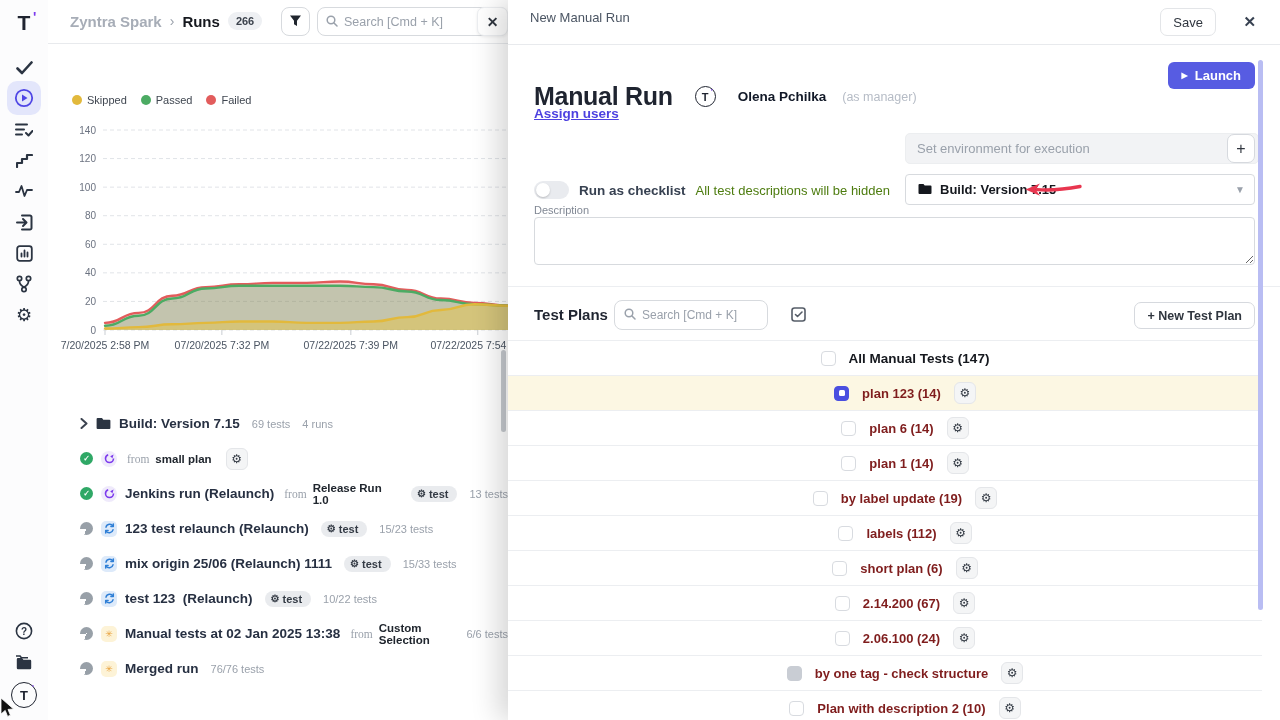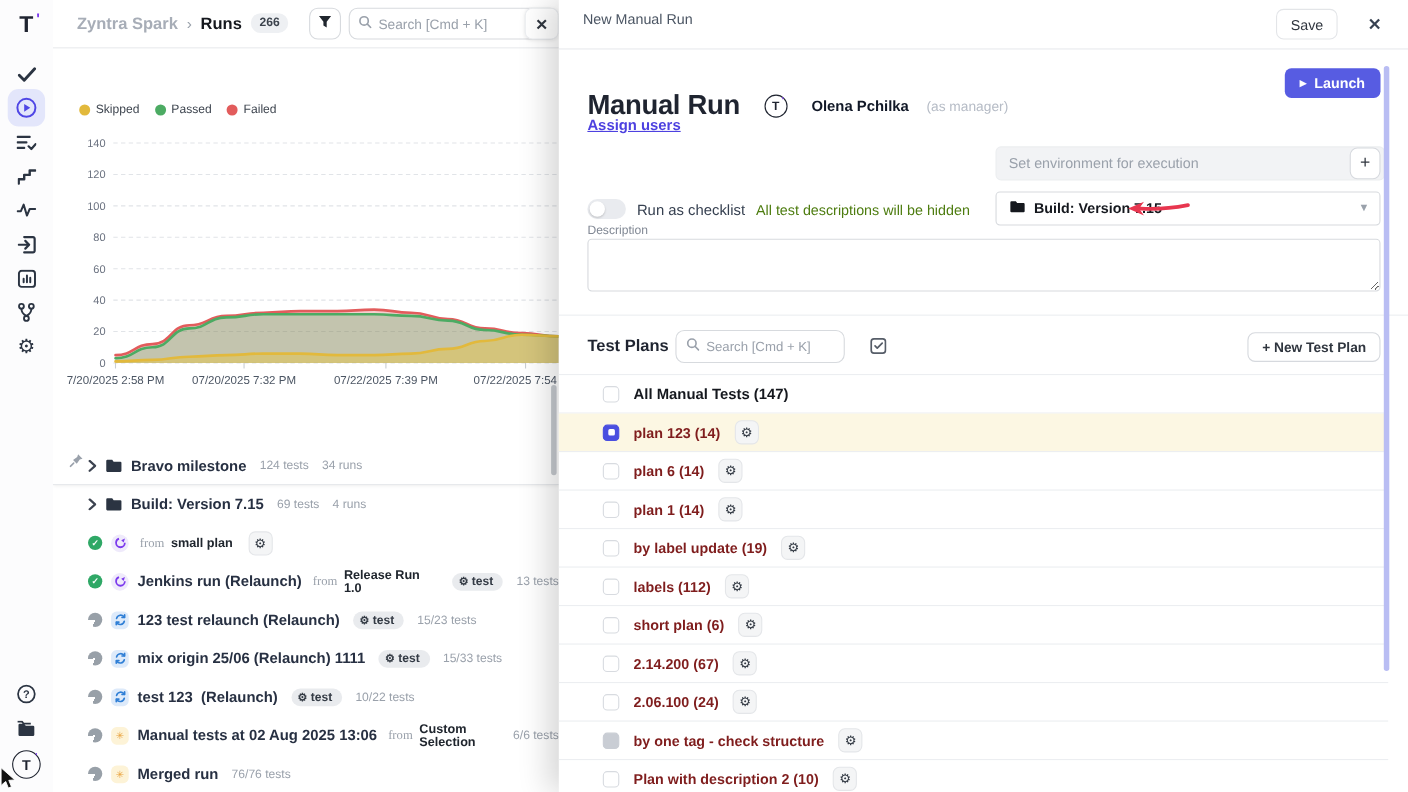--- a/index.html
+++ b/index.html
@@ -79,41 +79,41 @@
 
   .input { position:absolute; height:31px; border:1px solid #d7dade; border-radius:5px; background:#fff; font-size:13px; color:#15181e; padding:0 11px; font-family:inherit; outline:none; }
   .name-input { left:26px; top:133px; width:356px; }
   .env-input { left:397px; top:133px; width:354px; background:#f2f3f5; border-color:#eceef0; }
   .env-input::placeholder { color:#9aa1ab; }
   .plus-btn { position:absolute; left:719px; top:134px; width:28px; height:29px; border:1px solid #d6d9de; border-radius:7px; background:#fff; font-size:16px; color:#30363f; display:flex; align-items:center; justify-content:center; }
 
   .toggle-row { position:absolute; left:26px; top:181px; display:flex; align-items:center; gap:10px; }
   .toggle { width:35px; height:18px; border-radius:9px; background:#e9ebef; position:relative; flex:none; }
   .toggle .knob { position:absolute; left:2px; top:2px; width:14px; height:14px; background:#fff; border-radius:50%; box-shadow:0 1px 2px rgba(0,0,0,.2); }
-  .toggle-label { font-size:13.5px; font-weight:400; color:#374151; }
+  .toggle-label { font-size:13.5px; font-weight:700; color:#374151; }
   .toggle-hint { font-size:13px; color:#4d7c0f; }
 
   .build-select { position:absolute; left:397px; top:174px; width:350px; height:31px; border:1px solid #d7dade; border-radius:4px; background:#fff; display:flex; align-items:center; gap:8px; padding:0 12px; }
   .build-select .lbl { font-size:13px; font-weight:600; color:#15181e; }
   .build-select .caret { position:absolute; right:9px; color:#9aa1ab; font-size:10px; }
   .red-arrow { position:absolute; left:514px; top:181px; }
 
   .desc-label { position:absolute; left:26px; top:204px; font-size:11px; color:#818894; }
   .desc-area { position:absolute; left:26px; top:217px; width:721px; height:48px; border:1px solid #d7dade; border-radius:4px; resize:both; font-family:inherit; font-size:13px; padding:6px 8px; outline:none; }
 
   .tp-divider { position:absolute; left:0; right:0; top:286px; height:1px; background:#eceef1; }
   .tp-heading { position:absolute; left:26px; top:306px; font-size:15px; font-weight:700; color:#1f2430; }
   .tp-search { position:absolute; left:106px; top:300px; width:154px; height:30px; border:1px solid #d7dade; border-radius:8px; display:flex; align-items:center; gap:6px; padding:0 9px; }
   .tp-search input { border:none; outline:none; width:110px; font-size:12px; color:#30363f; font-family:inherit; }
   .tp-search input::placeholder { color:#9aa1ab; }
   .tp-clip { position:absolute; left:283px; top:307px; color:#565d68; }
   .new-tp-btn { position:absolute; right:25px; top:302px; height:27px; padding:0 12px; background:#fff; border:1px solid #d6d9de; border-radius:7px; font-size:12.5px; font-weight:600; color:#30363f; display:flex; align-items:center; }
 
   .tp-list { position:absolute; left:0; right:18px; top:340px; border-top:1px solid #eceef1; }
-  .tp-row { height:35px; display:flex; align-items:center; gap:13px; padding-left:40px; border-bottom:1px solid #eceef1; }
+  .tp-row { height:35px; display:flex; align-items:center; gap:13px; padding-left:40px; border-bottom:1px solid #eceef1;justify-content:center; }
   .tp-row.hl { background:#fcf7e3; }
   .tp-label { font-size:13px; font-weight:600; color:#7f1d1d; }
   .tp-label.strong { font-size:13.5px; font-weight:700; color:#15181e; }
   .cb { width:15px; height:15px; border:1.5px solid #d8dbe0; border-radius:4px; background:#fff; flex:none; display:flex; align-items:center; justify-content:center; }
   .cb.checked { background:#4a4fe0; border-color:#4a4fe0; }
   .cb.checked .inner { width:6px; height:6px; background:#fff; border-radius:1.5px; }
   .cb.disabled { background:#c9cdd4; border-color:#c9cdd4; }
 
   .d-scroll-thumb { position:absolute; right:17px; top:60px; width:5px; height:550px; background:#b9bdf3; border-radius:3px; }
 
@@ -261,39 +261,20 @@
         <path d="M57,210.85714285714286 C73.79166666666666,210.85714285714286 73.79166666666666,200.85714285714286 90.58333333333333,200.85714285714286 C107.375,200.85714285714286 107.375,183.71428571428572 124.16666666666666,183.71428571428572 C140.95833333333331,183.71428571428572 140.95833333333331,175.14285714285714 157.75,175.14285714285714 C174.54166666666666,175.14285714285714 174.54166666666666,172.28571428571428 191.33333333333331,172.28571428571428 C208.125,172.28571428571428 208.125,170.85714285714286 224.91666666666669,170.85714285714286 C241.70833333333334,170.85714285714286 241.70833333333334,170.85714285714286 258.5,170.85714285714286 C275.2916666666667,170.85714285714286 275.2916666666667,169.42857142857144 292.08333333333337,169.42857142857144 C308.875,169.42857142857144 308.875,172.28571428571428 325.66666666666663,172.28571428571428 C342.4583333333333,172.28571428571428 342.4583333333333,178 359.25,178 C376.0416666666667,178 376.0416666666667,186.57142857142858 392.83333333333337,186.57142857142858 C409.625,186.57142857142858 409.625,190.85714285714286 426.41666666666663,190.85714285714286 C443.2083333333333,190.85714285714286 443.2083333333333,193.71428571428572 460,193.71428571428572 L460,218 L57,218 Z" fill="rgba(226,92,92,0.30)" stroke="none"></path>
         <path d="M57,210.85714285714286 C73.79166666666666,210.85714285714286 73.79166666666666,200.85714285714286 90.58333333333333,200.85714285714286 C107.375,200.85714285714286 107.375,183.71428571428572 124.16666666666666,183.71428571428572 C140.95833333333331,183.71428571428572 140.95833333333331,175.14285714285714 157.75,175.14285714285714 C174.54166666666666,175.14285714285714 174.54166666666666,172.28571428571428 191.33333333333331,172.28571428571428 C208.125,172.28571428571428 208.125,170.85714285714286 224.91666666666669,170.85714285714286 C241.70833333333334,170.85714285714286 241.70833333333334,170.85714285714286 258.5,170.85714285714286 C275.2916666666667,170.85714285714286 275.2916666666667,169.42857142857144 292.08333333333337,169.42857142857144 C308.875,169.42857142857144 308.875,172.28571428571428 325.66666666666663,172.28571428571428 C342.4583333333333,172.28571428571428 342.4583333333333,178 359.25,178 C376.0416666666667,178 376.0416666666667,186.57142857142858 392.83333333333337,186.57142857142858 C409.625,186.57142857142858 409.625,190.85714285714286 426.41666666666663,190.85714285714286 C443.2083333333333,190.85714285714286 443.2083333333333,193.71428571428572 460,193.71428571428572" fill="none" stroke="#e25c5c" stroke-width="2.4" stroke-linecap="round"></path>
         <path d="M57,213.71428571428572 C73.79166666666666,213.71428571428572 73.79166666666666,203.71428571428572 90.58333333333333,203.71428571428572 C107.375,203.71428571428572 107.375,186.57142857142858 124.16666666666666,186.57142857142858 C140.95833333333331,186.57142857142858 140.95833333333331,176.57142857142856 157.75,176.57142857142856 C174.54166666666666,176.57142857142856 174.54166666666666,173.71428571428572 191.33333333333331,173.71428571428572 C208.125,173.71428571428572 208.125,173.71428571428572 224.91666666666669,173.71428571428572 C241.70833333333334,173.71428571428572 241.70833333333334,173.71428571428572 258.5,173.71428571428572 C275.2916666666667,173.71428571428572 275.2916666666667,173.71428571428572 292.08333333333337,173.71428571428572 C308.875,173.71428571428572 308.875,175.14285714285714 325.66666666666663,175.14285714285714 C342.4583333333333,175.14285714285714 342.4583333333333,179.42857142857142 359.25,179.42857142857142 C376.0416666666667,179.42857142857142 376.0416666666667,188 392.83333333333337,188 C409.625,188 409.625,192.28571428571428 426.41666666666663,192.28571428571428 C443.2083333333333,192.28571428571428 443.2083333333333,193.71428571428572 460,193.71428571428572 L460,218 L57,218 Z" fill="rgba(76,171,99,0.30)" stroke="none"></path>
         <path d="M57,213.71428571428572 C73.79166666666666,213.71428571428572 73.79166666666666,203.71428571428572 90.58333333333333,203.71428571428572 C107.375,203.71428571428572 107.375,186.57142857142858 124.16666666666666,186.57142857142858 C140.95833333333331,186.57142857142858 140.95833333333331,176.57142857142856 157.75,176.57142857142856 C174.54166666666666,176.57142857142856 174.54166666666666,173.71428571428572 191.33333333333331,173.71428571428572 C208.125,173.71428571428572 208.125,173.71428571428572 224.91666666666669,173.71428571428572 C241.70833333333334,173.71428571428572 241.70833333333334,173.71428571428572 258.5,173.71428571428572 C275.2916666666667,173.71428571428572 275.2916666666667,173.71428571428572 292.08333333333337,173.71428571428572 C308.875,173.71428571428572 308.875,175.14285714285714 325.66666666666663,175.14285714285714 C342.4583333333333,175.14285714285714 342.4583333333333,179.42857142857142 359.25,179.42857142857142 C376.0416666666667,179.42857142857142 376.0416666666667,188 392.83333333333337,188 C409.625,188 409.625,192.28571428571428 426.41666666666663,192.28571428571428 C443.2083333333333,192.28571428571428 443.2083333333333,193.71428571428572 460,193.71428571428572" fill="none" stroke="#4cab63" stroke-width="2.4" stroke-linecap="round"></path>
         <path d="M57,216.57142857142858 C73.79166666666666,216.57142857142858 73.79166666666666,215.14285714285714 90.58333333333333,215.14285714285714 C107.375,215.14285714285714 107.375,212.28571428571428 124.16666666666666,212.28571428571428 C140.95833333333331,212.28571428571428 140.95833333333331,210.85714285714286 157.75,210.85714285714286 C174.54166666666666,210.85714285714286 174.54166666666666,209.42857142857142 191.33333333333331,209.42857142857142 C208.125,209.42857142857142 208.125,209.42857142857142 224.91666666666669,209.42857142857142 C241.70833333333334,209.42857142857142 241.70833333333334,210.85714285714286 258.5,210.85714285714286 C275.2916666666667,210.85714285714286 275.2916666666667,210.85714285714286 292.08333333333337,210.85714285714286 C308.875,210.85714285714286 308.875,209.42857142857142 325.66666666666663,209.42857142857142 C342.4583333333333,209.42857142857142 342.4583333333333,205.14285714285714 359.25,205.14285714285714 C376.0416666666667,205.14285714285714 376.0416666666667,198 392.83333333333337,198 C409.625,198 409.625,192.28571428571428 426.41666666666663,192.28571428571428 C443.2083333333333,192.28571428571428 443.2083333333333,193.71428571428572 460,193.71428571428572 L460,218 L57,218 Z" fill="rgba(232,198,63,0.45)" stroke="none"></path>
         <path d="M57,216.57142857142858 C73.79166666666666,216.57142857142858 73.79166666666666,215.14285714285714 90.58333333333333,215.14285714285714 C107.375,215.14285714285714 107.375,212.28571428571428 124.16666666666666,212.28571428571428 C140.95833333333331,212.28571428571428 140.95833333333331,210.85714285714286 157.75,210.85714285714286 C174.54166666666666,210.85714285714286 174.54166666666666,209.42857142857142 191.33333333333331,209.42857142857142 C208.125,209.42857142857142 208.125,209.42857142857142 224.91666666666669,209.42857142857142 C241.70833333333334,209.42857142857142 241.70833333333334,210.85714285714286 258.5,210.85714285714286 C275.2916666666667,210.85714285714286 275.2916666666667,210.85714285714286 292.08333333333337,210.85714285714286 C308.875,210.85714285714286 308.875,209.42857142857142 325.66666666666663,209.42857142857142 C342.4583333333333,209.42857142857142 342.4583333333333,205.14285714285714 359.25,205.14285714285714 C376.0416666666667,205.14285714285714 376.0416666666667,198 392.83333333333337,198 C409.625,198 409.625,192.28571428571428 426.41666666666663,192.28571428571428 C443.2083333333333,192.28571428571428 443.2083333333333,193.71428571428572 460,193.71428571428572" fill="none" stroke="#e2b93c" stroke-width="2.4" stroke-linecap="round"></path>
       </svg></div>
   <div class="lp-scroll-remnant"></div>
 
   <div class="runs" id="runs-list">
-      <div class="run-row pinned-row">
-        <span class="pin"><svg width="13" height="13" viewBox="0 0 13 13">
-            <path d="M8 1 L12 5 L9.5 5.8 L6.8 9.6 L3.4 6.2 L7.2 3.5 Z" fill="#9aa1ab"></path>
-            <path d="M4 9 L1 12" stroke="#9aa1ab" stroke-width="1.4" stroke-linecap="round"></path>
-          </svg></span>
-        <span class="chev">
-          <svg width="8" height="11" viewBox="0 0 8 11">
-            <path d="M1.5 1 L6.5 5.5 L1.5 10" stroke="#3c4350" stroke-width="2" fill="none" stroke-linecap="round" stroke-linejoin="round"></path>
-          </svg>
-        </span>
-        <span style="display:flex">
-          <svg width="15" height="13" viewBox="0 0 15 13">
-            <path d="M1.6 1 h4.4 l1.3 1.7 h6.1 a1 1 0 0 1 1 1 V11 a1 1 0 0 1 -1 1 h-11.8 a1 1 0 0 1 -1 -1 V2 a1 1 0 0 1 1 -1 Z" fill="#2b3442"></path>
-          </svg>
-        </span>
-        <span class="run-title">Bravo milestone</span>
-        <span class="count">124 tests</span>
-        <span class="count">34 runs</span>
-      </div>
       <div class="run-row">
         <span class="chev">
           <svg width="8" height="11" viewBox="0 0 8 11">
             <path d="M1.5 1 L6.5 5.5 L1.5 10" stroke="#3c4350" stroke-width="2" fill="none" stroke-linecap="round" stroke-linejoin="round"></path>
           </svg>
         </span>
         <span style="display:flex">
           <svg width="15" height="13" viewBox="0 0 15 13">
             <path d="M1.6 1 h4.4 l1.3 1.7 h6.1 a1 1 0 0 1 1 1 V11 a1 1 0 0 1 -1 1 h-11.8 a1 1 0 0 1 -1 -1 V2 a1 1 0 0 1 1 -1 Z" fill="#2b3442"></path>
           </svg>
@@ -378,21 +359,21 @@
         <span class="run-title">test 123  (Relaunch)</span>
         <span class="badge-test">
           <span style="font-size:10px">⚙</span>
           <span>test</span>
         </span>
         <span class="count">10/22 tests</span>
       </div>
       <div class="run-row">
         <span class="status-progress"></span>
         <span class="type-ic type-manual">✳</span>
-        <span class="run-title">Manual tests at 02 Aug 2025 13:06</span>
+        <span class="run-title">Manual tests at 02 Jan 2025 13:38</span>
         <span class="from-label">from</span>
         <span class="from-name">Custom Selection</span>
         <span class="count">6/6 tests</span>
       </div>
       <div class="run-row">
         <span class="status-progress"></span>
         <span class="type-ic type-manual">✳</span>
         <span class="run-title">Merged run</span>
         <span class="count">76/76 tests</span>
       </div>

